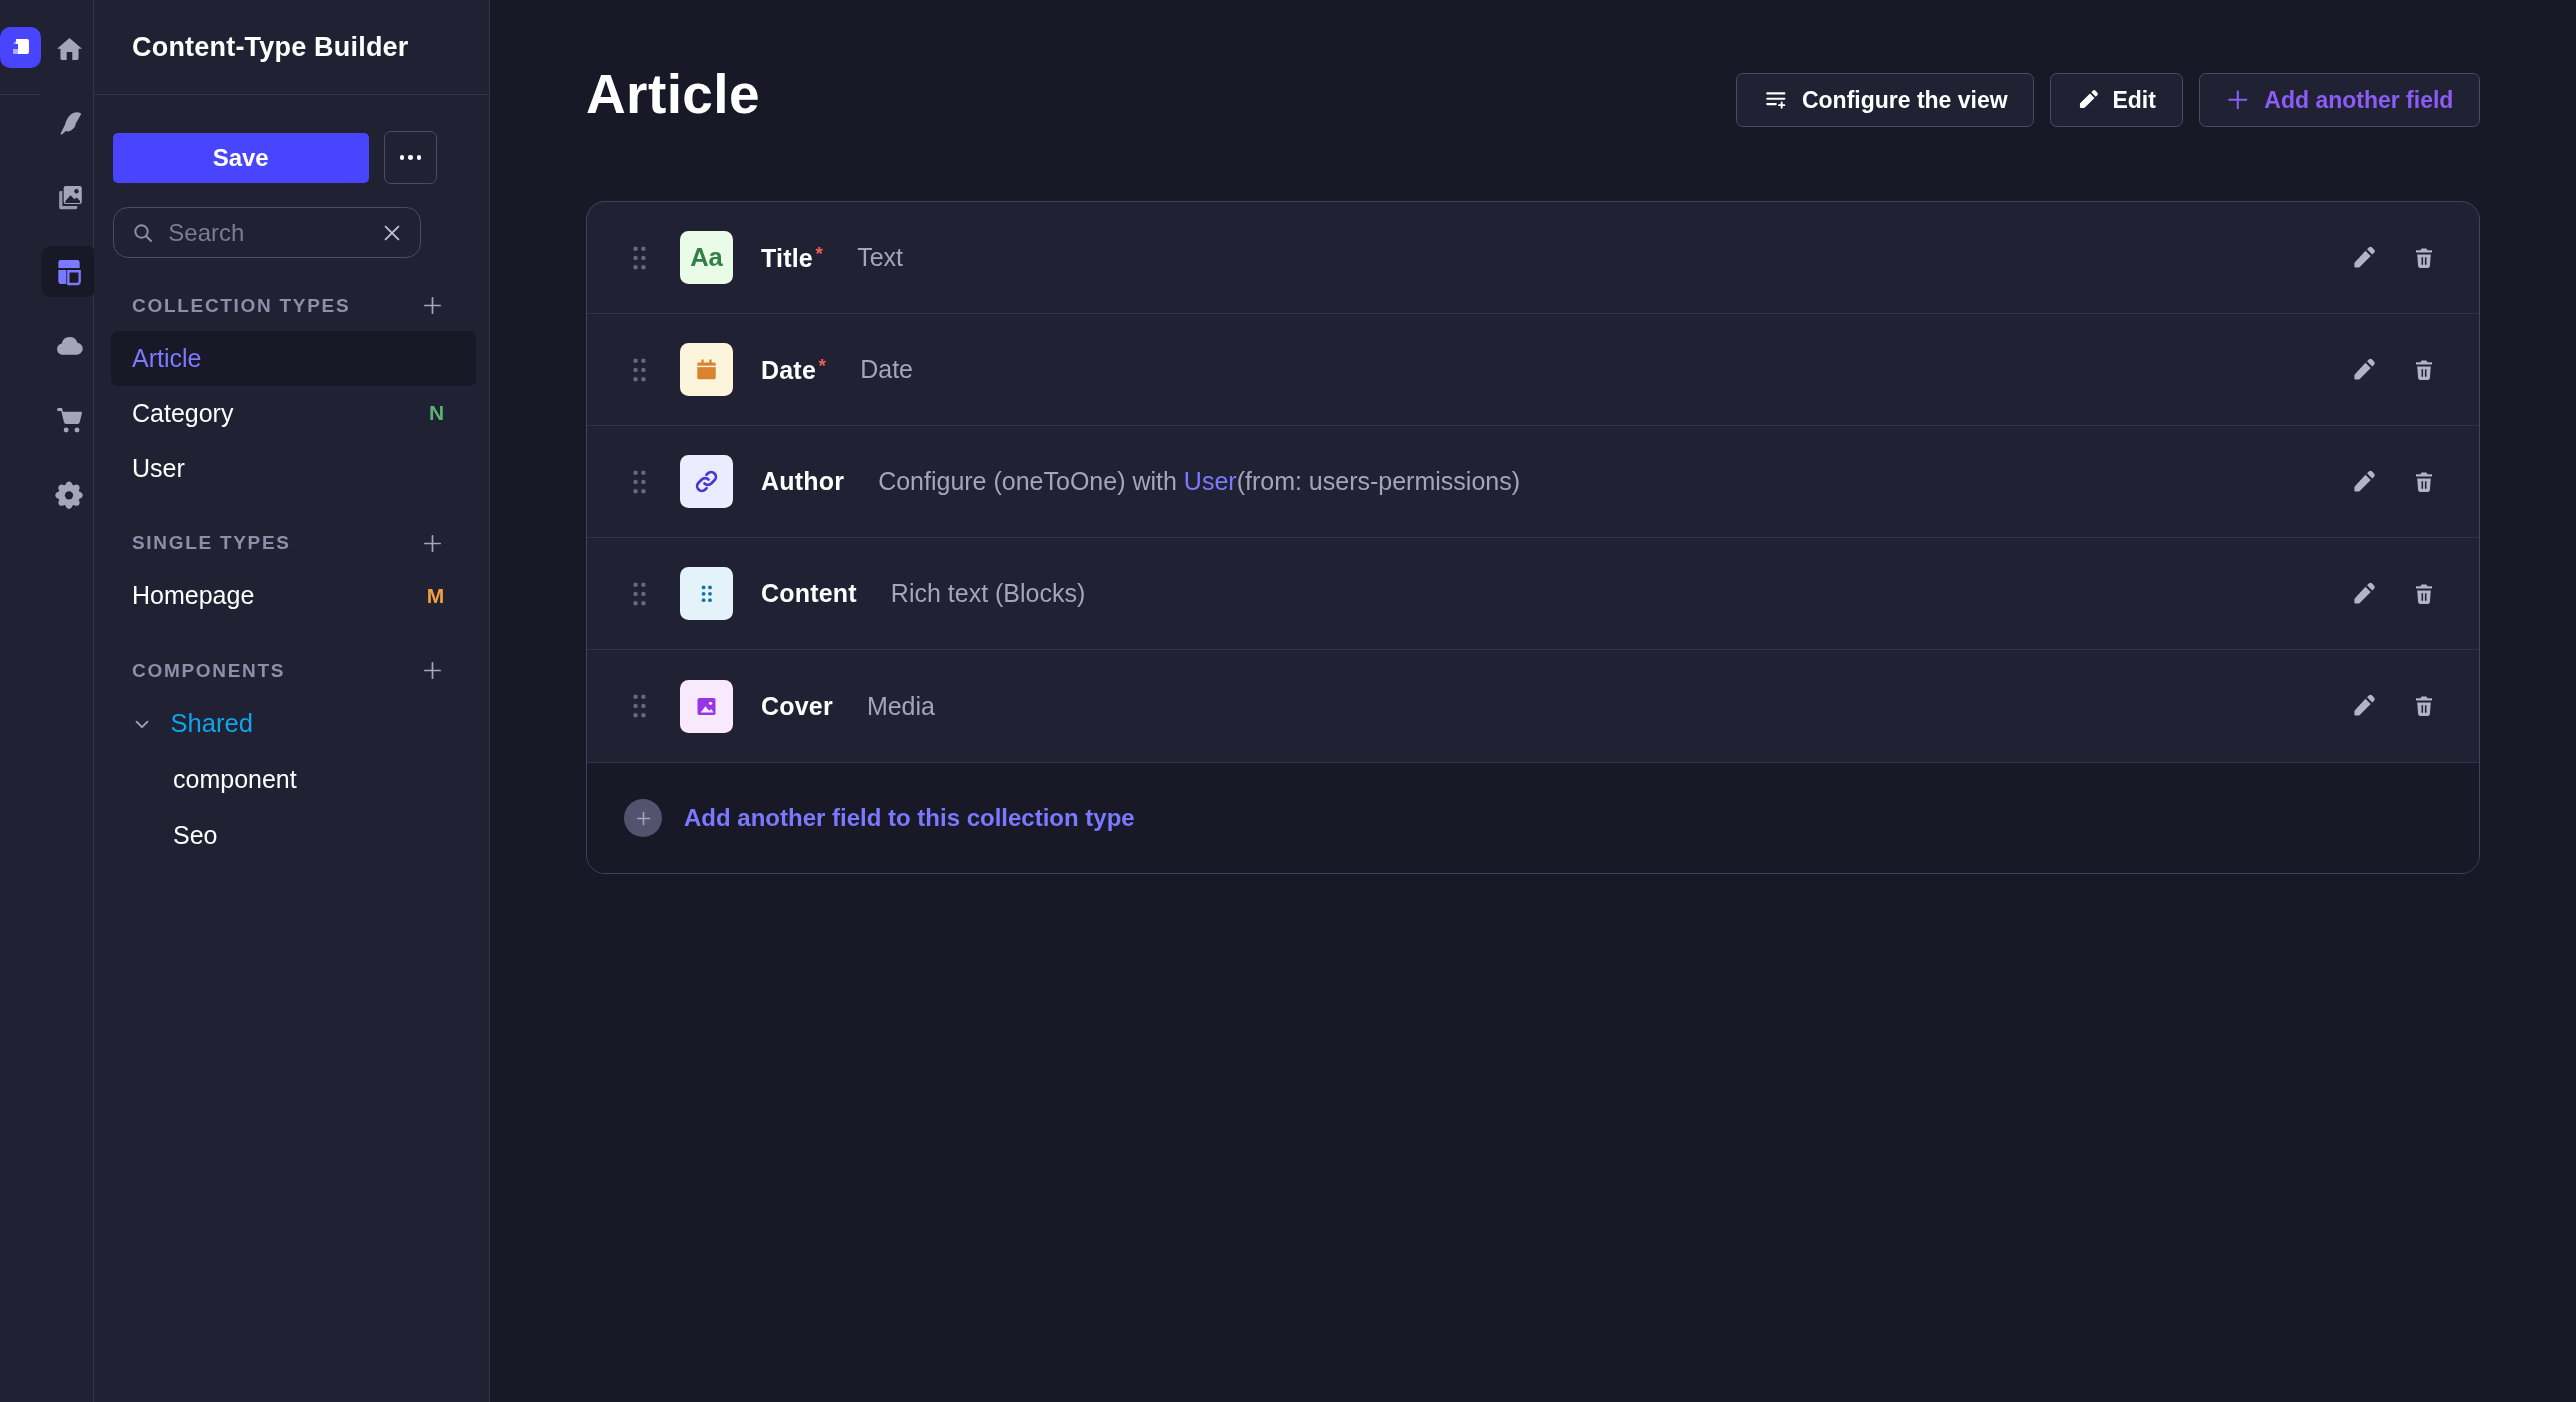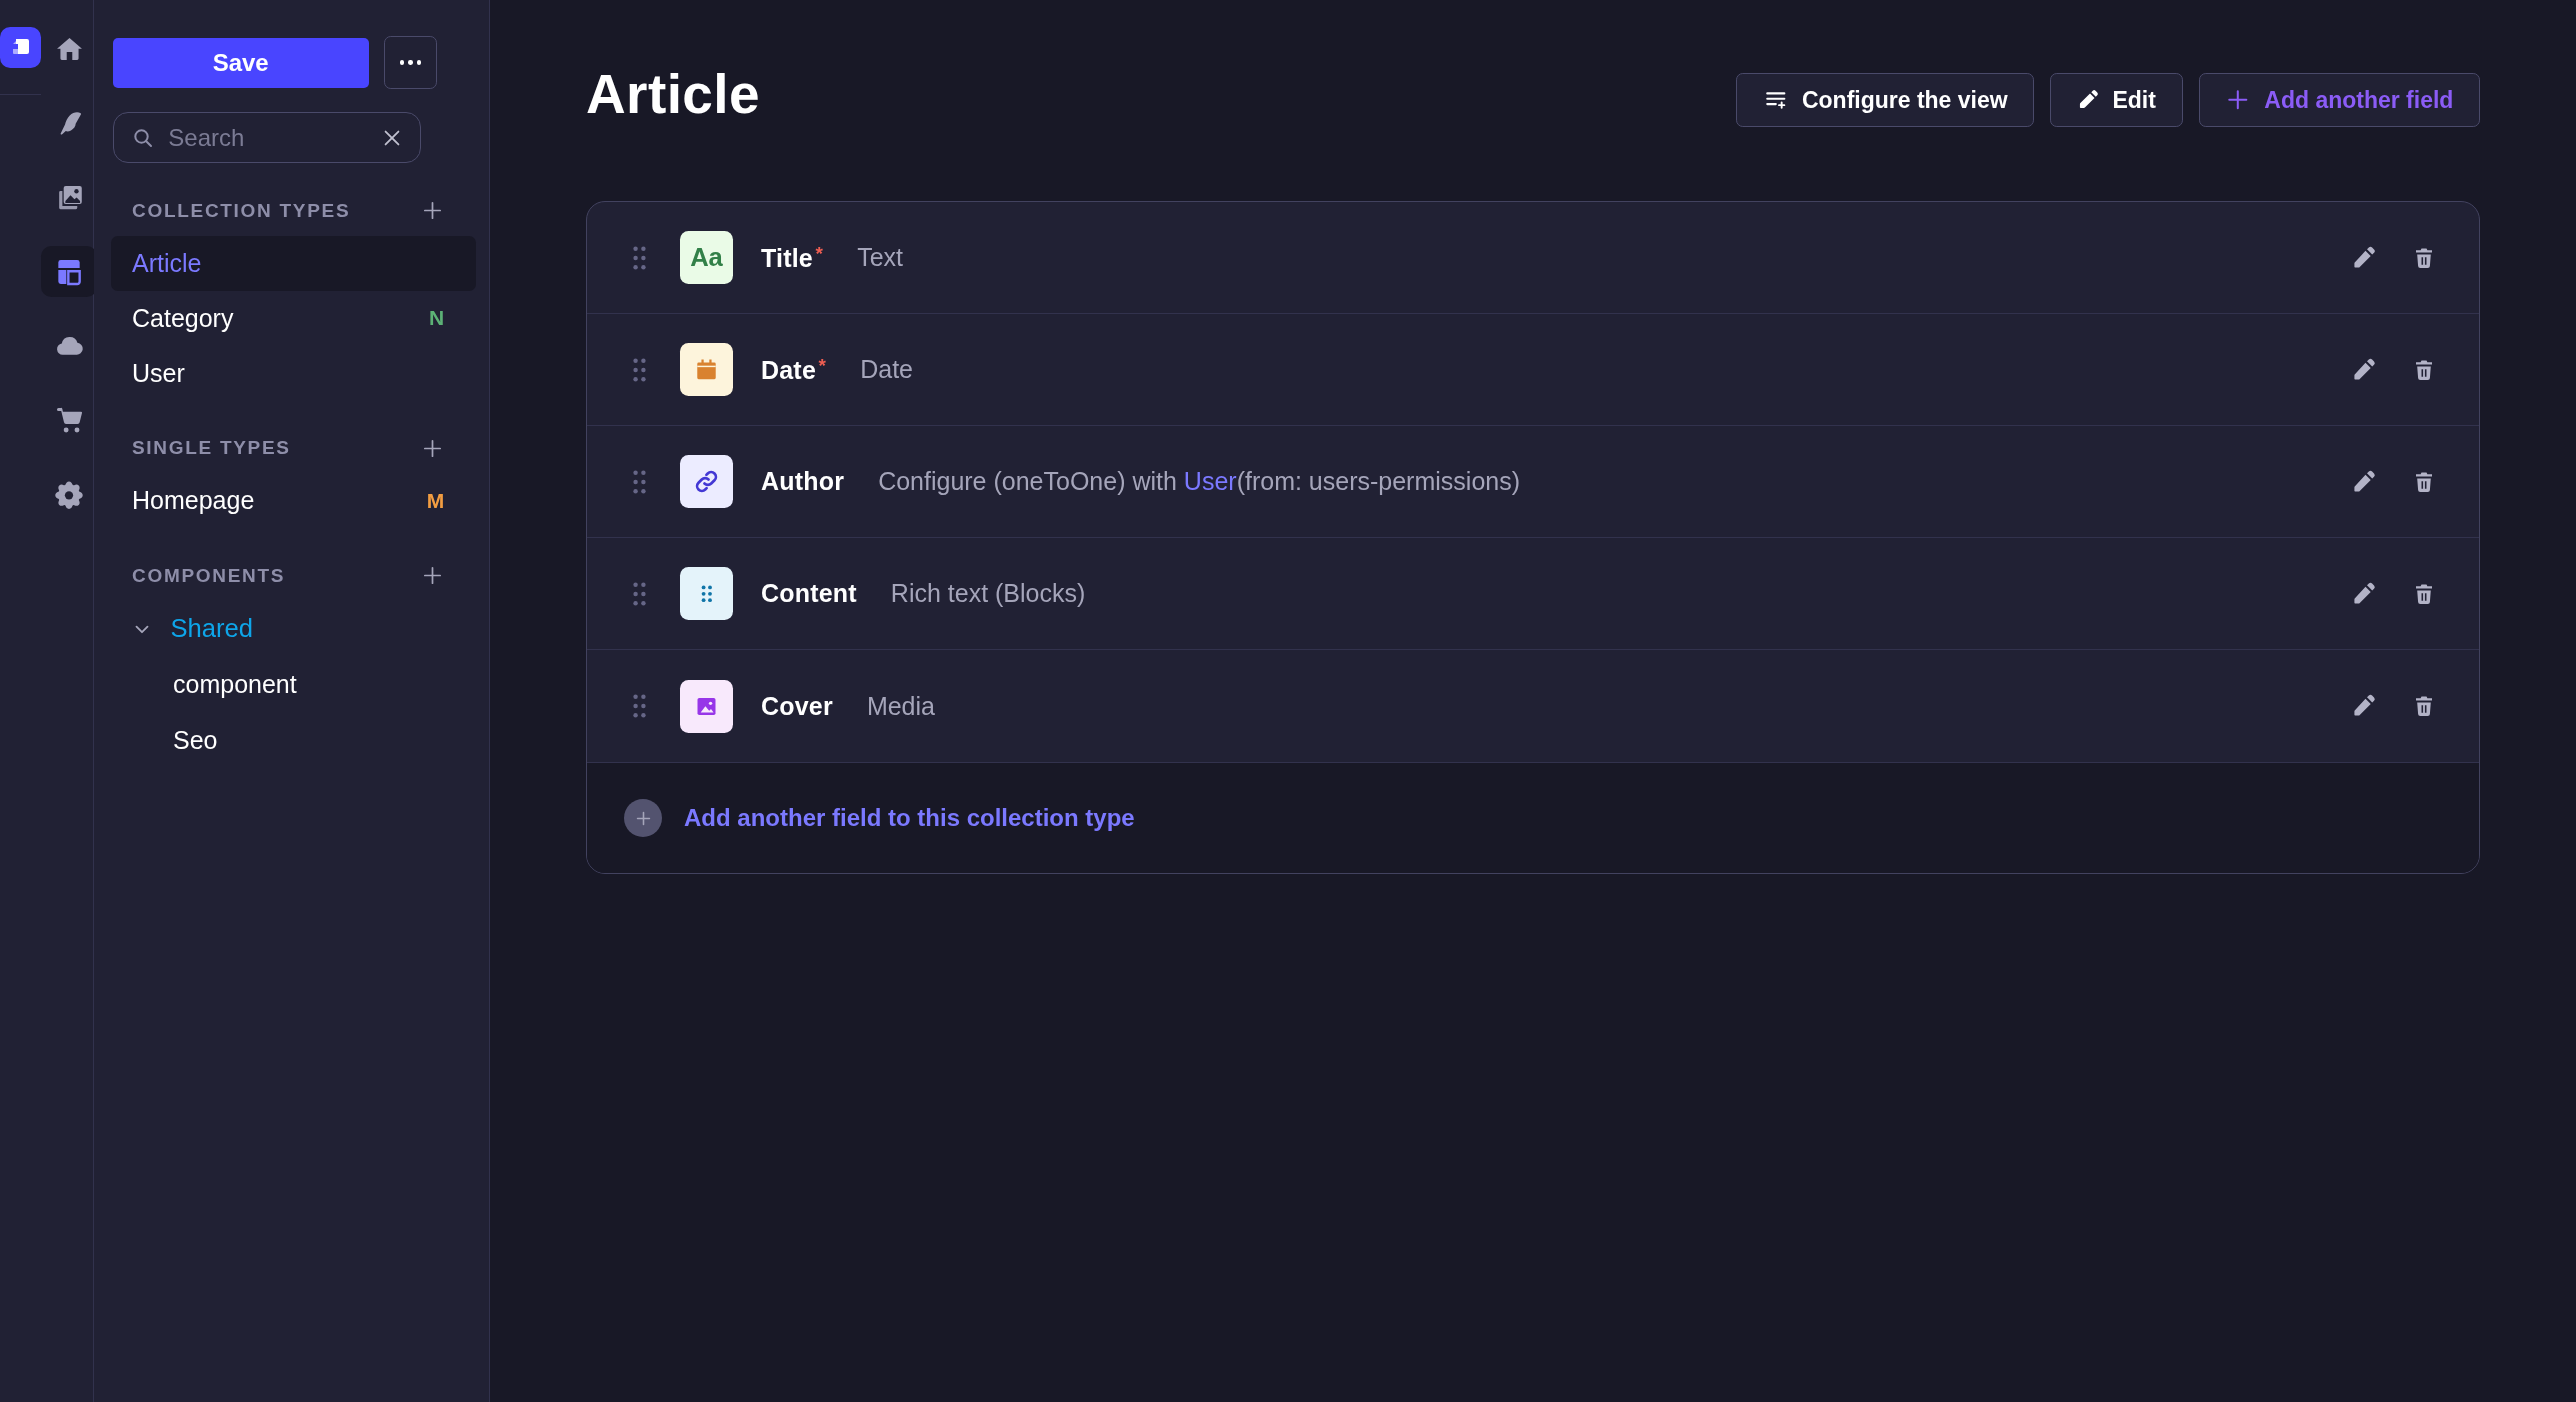--- a/index.html
+++ b/index.html
@@ -191,20 +191,23 @@
         <circle cx="12" cy="13" r="3.1" fill="#212134"></circle>
       </svg>
     </div>
   </div>
   <div class="rail-footer">
     <div class="avatar">KD</div>
   </div>
 </nav>
 
 <aside class="sidebar">
+  <div class="sidebar-header">
+    <div class="sidebar-title">Content-Type Builder</div>
+  </div>
   <div class="sidebar-body">
 
     <div class="actions-row">
       <button class="save-btn">Save</button>
       <button class="more-btn" aria-label="More actions">
         <i></i>
           <i></i>
           <i></i>
       </button>
     </div>

